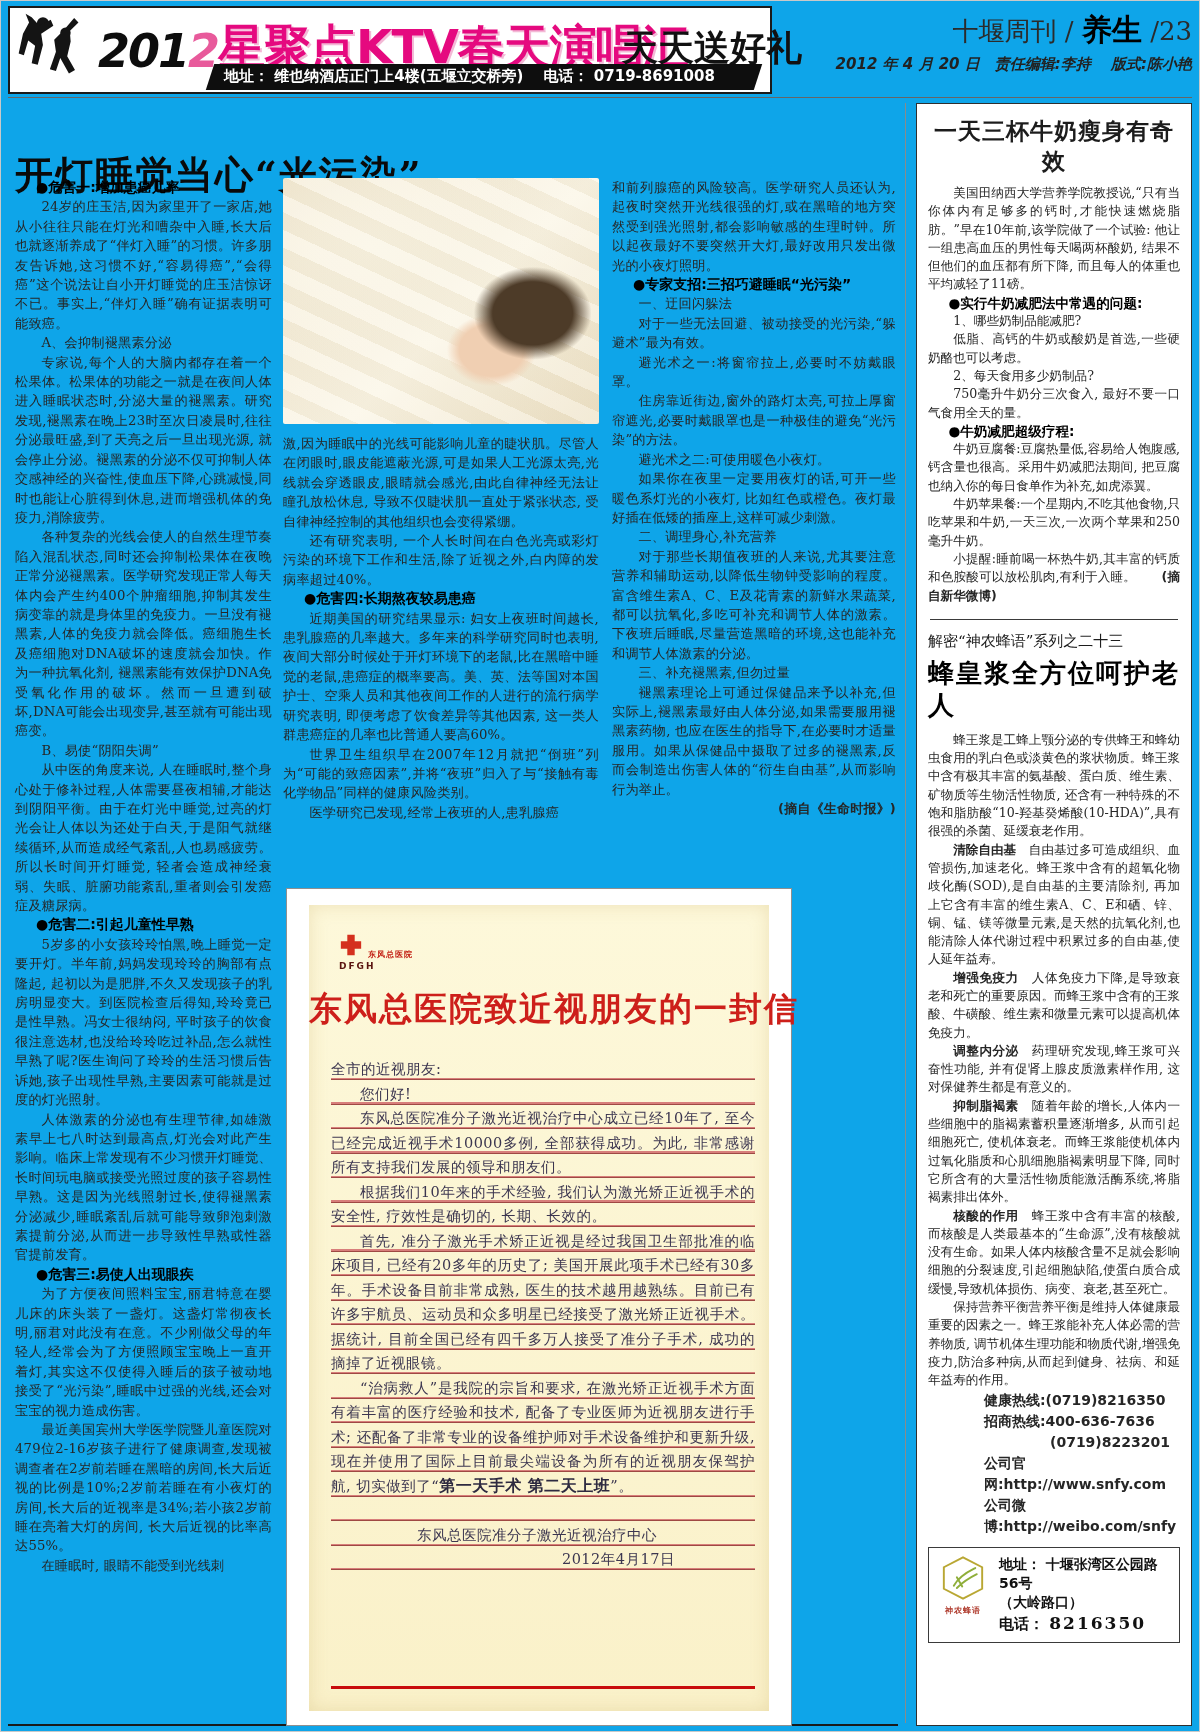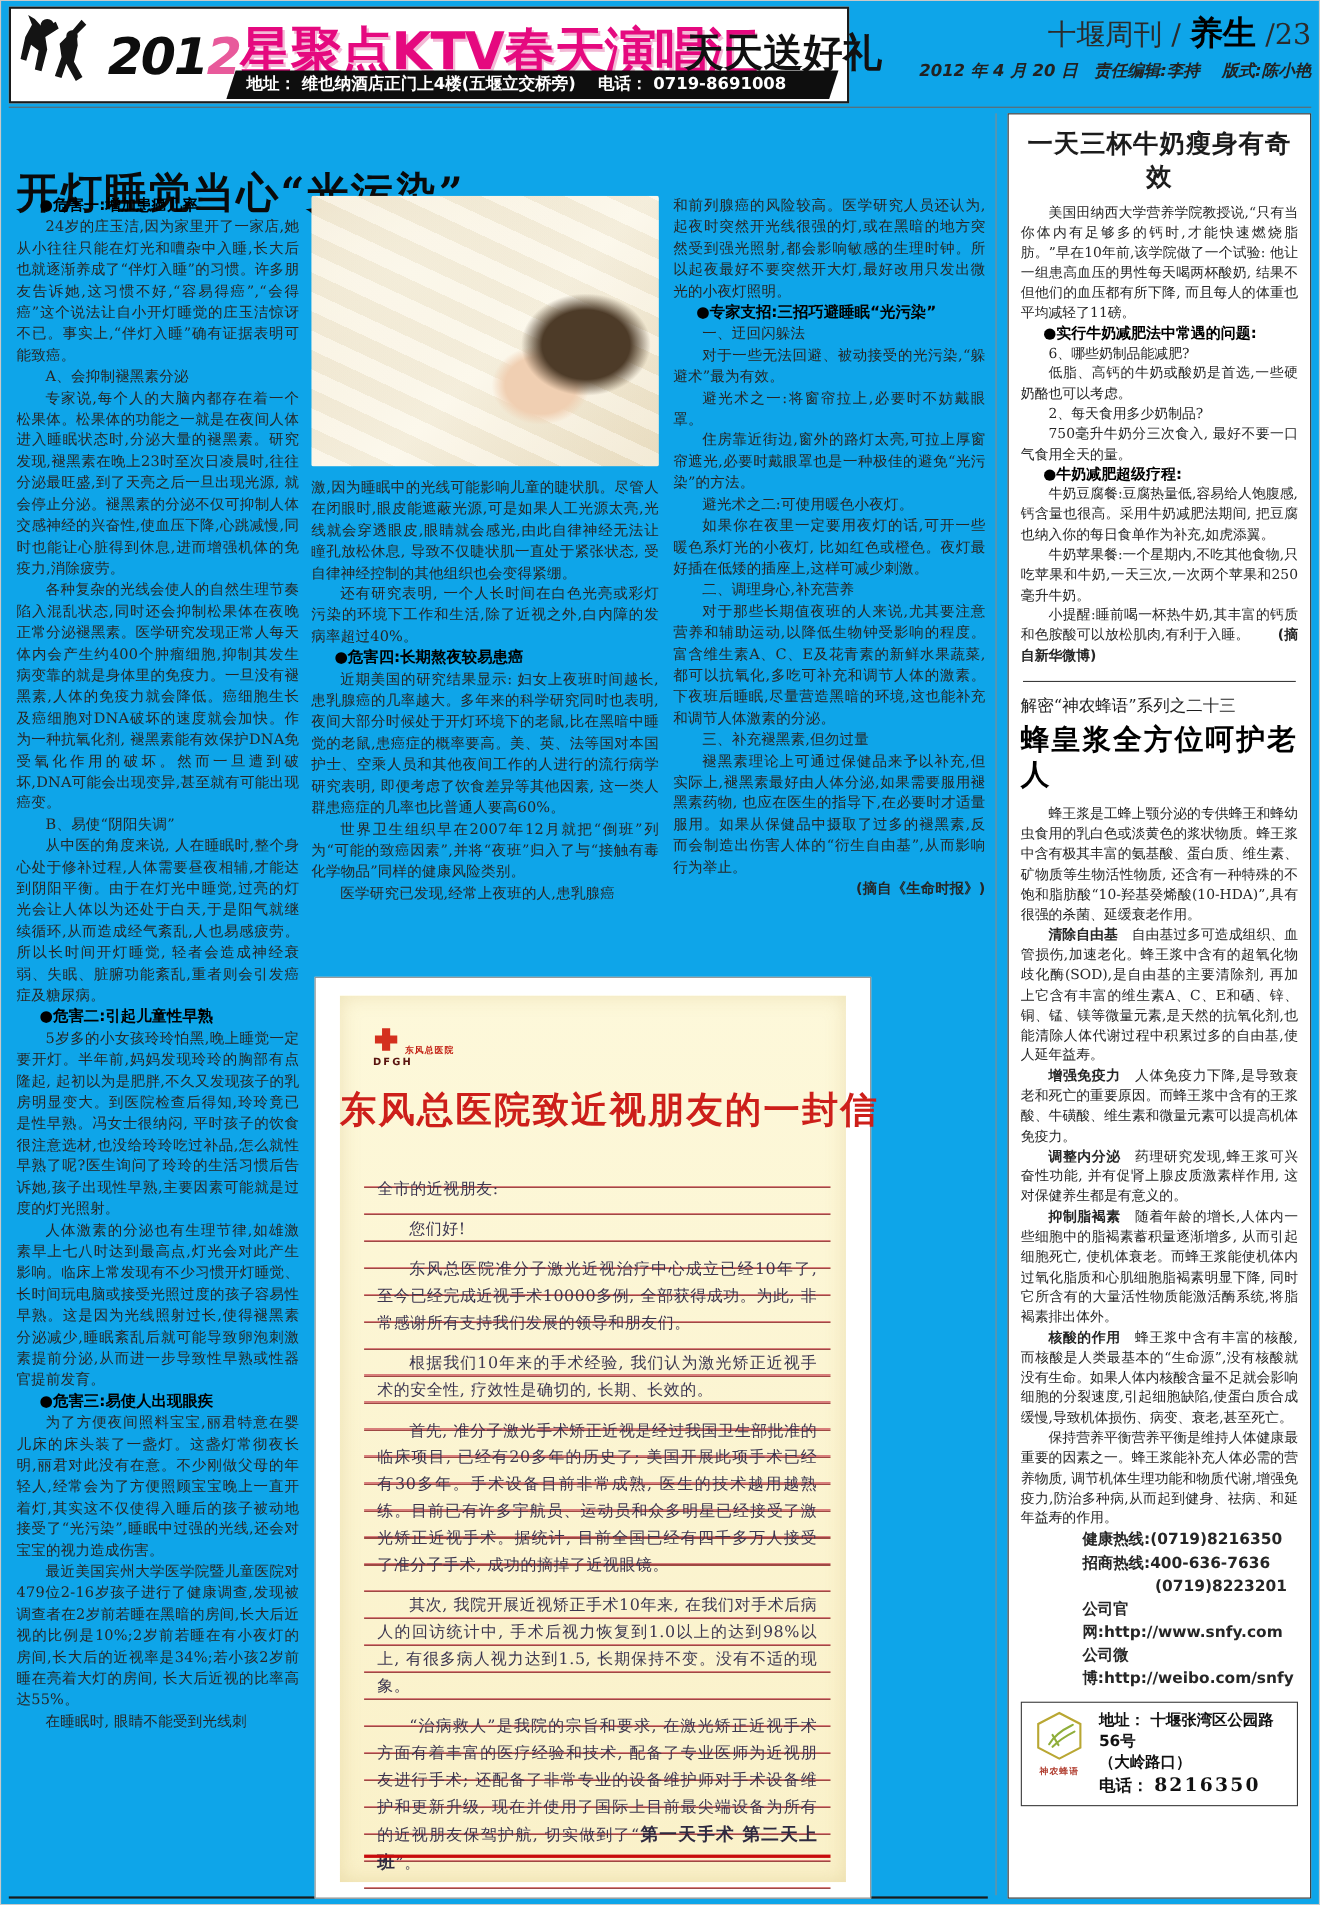--- a/index.html
+++ b/index.html
@@ -49,21 +49,21 @@
   .letter{position:absolute;left:22px;top:16px;right:22px;bottom:14px;
           background:linear-gradient(180deg,#fdf8da,#faf1c9);box-shadow:inset 0 0 18px rgba(190,160,80,.25);}
   .dfgh{position:absolute;left:30px;top:28px;width:110px;}
   .dfgh-name{font:bold 8px "DejaVu Sans","Liberation Sans",sans-serif;color:#c32014;letter-spacing:1px;}
   .dfgh-abbr{font:bold 9px "DejaVu Sans","Liberation Sans",sans-serif;color:#5a1410;letter-spacing:2px;}
   .letter-title{position:absolute;left:0;right:4px;top:82px;text-align:left;
                 font:bold 33px "DejaVu Serif","Liberation Serif",serif;color:#cd1f1a;letter-spacing:2px;white-space:nowrap;}
   .letter-body{position:absolute;left:22px;right:14px;top:152px;
        background:repeating-linear-gradient(to bottom,
          rgba(0,0,0,0) 0 21px, rgba(214,120,118,.95) 21px 22.2px, rgba(148,54,52,.9) 22.2px 23.2px, rgba(0,0,0,0) 23.2px 24.5px);}
-  .letter-body p{margin:12px;font:14.5px/24.5px "DejaVu Serif","Liberation Serif",serif;color:#3c3650;text-align:justify;text-indent:2em;letter-spacing:.5px;}
+  .letter-body p{margin:0;font:14.5px/24.5px "DejaVu Serif","Liberation Serif",serif;color:#3c3650;text-align:justify;text-indent:2em;letter-spacing:.5px;}
   .letter-body p b{font-weight:bold;font-size:16px;color:#2e2a40;font-family:"DejaVu Sans","Liberation Sans",sans-serif;}
   .letter-body p.salute{text-indent:0;}
   .letter-body p.greet{text-indent:2em;}
   .letter-body p.sign{text-align:center;text-indent:0;padding-right:12px;margin-top:24.5px;}
   .letter-body p.date{text-align:right;text-indent:0;padding-right:80px;}
   .letter-redline{position:absolute;left:22px;right:14px;bottom:22px;height:3px;background:#c80c0c;}
 
   
   .sb{left:916px;top:103px;width:274px;height:1621px;border:1px solid #2f2f2f;background:#fff;}
   .sb-inner{position:absolute;left:11px;right:11px;top:10px;}
@@ -175,38 +175,37 @@
         <div class="dfgh-abbr">DFGH</div>
       </div>
       <div class="letter-title">东风总医院致近视朋友的一封信</div>
       <div class="letter-body">
 
       <p class="salute">全市的近视朋友:</p>
           <p class="greet">您们好!</p>
           <p>东风总医院准分子激光近视治疗中心成立已经10年了, 至今已经完成近视手术10000多例, 全部获得成功。为此, 非常感谢所有支持我们发展的领导和朋友们。</p>
           <p>根据我们10年来的手术经验, 我们认为激光矫正近视手术的安全性, 疗效性是确切的, 长期、长效的。</p>
           <p>首先, 准分子激光手术矫正近视是经过我国卫生部批准的临床项目, 已经有20多年的历史了; 美国开展此项手术已经有30多年。手术设备目前非常成熟, 医生的技术越用越熟练。目前已有许多宇航员、运动员和众多明星已经接受了激光矫正近视手术。据统计, 目前全国已经有四千多万人接受了准分子手术, 成功的摘掉了近视眼镜。</p>
-          <p>其次, 我院开展近视矫正手术10年来, 在我们对手术后病人的回访统计中, 手术后视力恢复到1.0以上的达到98%以上, 有很多病人视力达到1.5, 长期保持不变。没有不适的现象。</p>
           <p>“治病救人”是我院的宗旨和要求, 在激光矫正近视手术方面有着丰富的医疗经验和技术, 配备了专业医师为近视朋友进行手术; 还配备了非常专业的设备维护师对手术设备维护和更新升级, 现在并使用了国际上目前最尖端设备为所有的近视朋友保驾护航, 切实做到了“<b>第一天手术 第二天上班</b>”。</p>
           <p class="sign">东风总医院准分子激光近视治疗中心</p>
           <p class="date">2012年4月17日</p>
         </div>
       <div class="letter-redline"></div>
     </div>
   </div>
 
   <div class="abs sb">
     <div class="sb-inner">
 
       <div class="sb-title">一天三杯牛奶瘦身有奇效</div>
       <div>
 
       <p>美国田纳西大学营养学院教授说,“只有当你体内有足够多的钙时,才能快速燃烧脂肪。”早在10年前,该学院做了一个试验: 他让一组患高血压的男性每天喝两杯酸奶, 结果不但他们的血压都有所下降, 而且每人的体重也平均减轻了11磅。</p>
           <p class="h">●实行牛奶减肥法中常遇的问题:</p>
-          <p>6、哪些奶制品能减肥?</p>
+          <p>1、哪些奶制品能减肥?</p>
           <p>低脂、高钙的牛奶或酸奶是首选,一些硬奶酪也可以考虑。</p>
           <p>2、每天食用多少奶制品?</p>
           <p>750毫升牛奶分三次食入, 最好不要一口气食用全天的量。</p>
           <p class="h">●牛奶减肥超级疗程:</p>
           <p>牛奶豆腐餐:豆腐热量低,容易给人饱腹感,钙含量也很高。采用牛奶减肥法期间, 把豆腐也纳入你的每日食单作为补充,如虎添翼。</p>
           <p>牛奶苹果餐:一个星期内,不吃其他食物,只吃苹果和牛奶,一天三次,一次两个苹果和250毫升牛奶。</p>
           <p>小提醒:睡前喝一杯热牛奶,其丰富的钙质和色胺酸可以放松肌肉,有利于入睡。　　<b>(摘自新华微博)</b></p>
         </div>
 
       <div class="sb-sep"></div>

